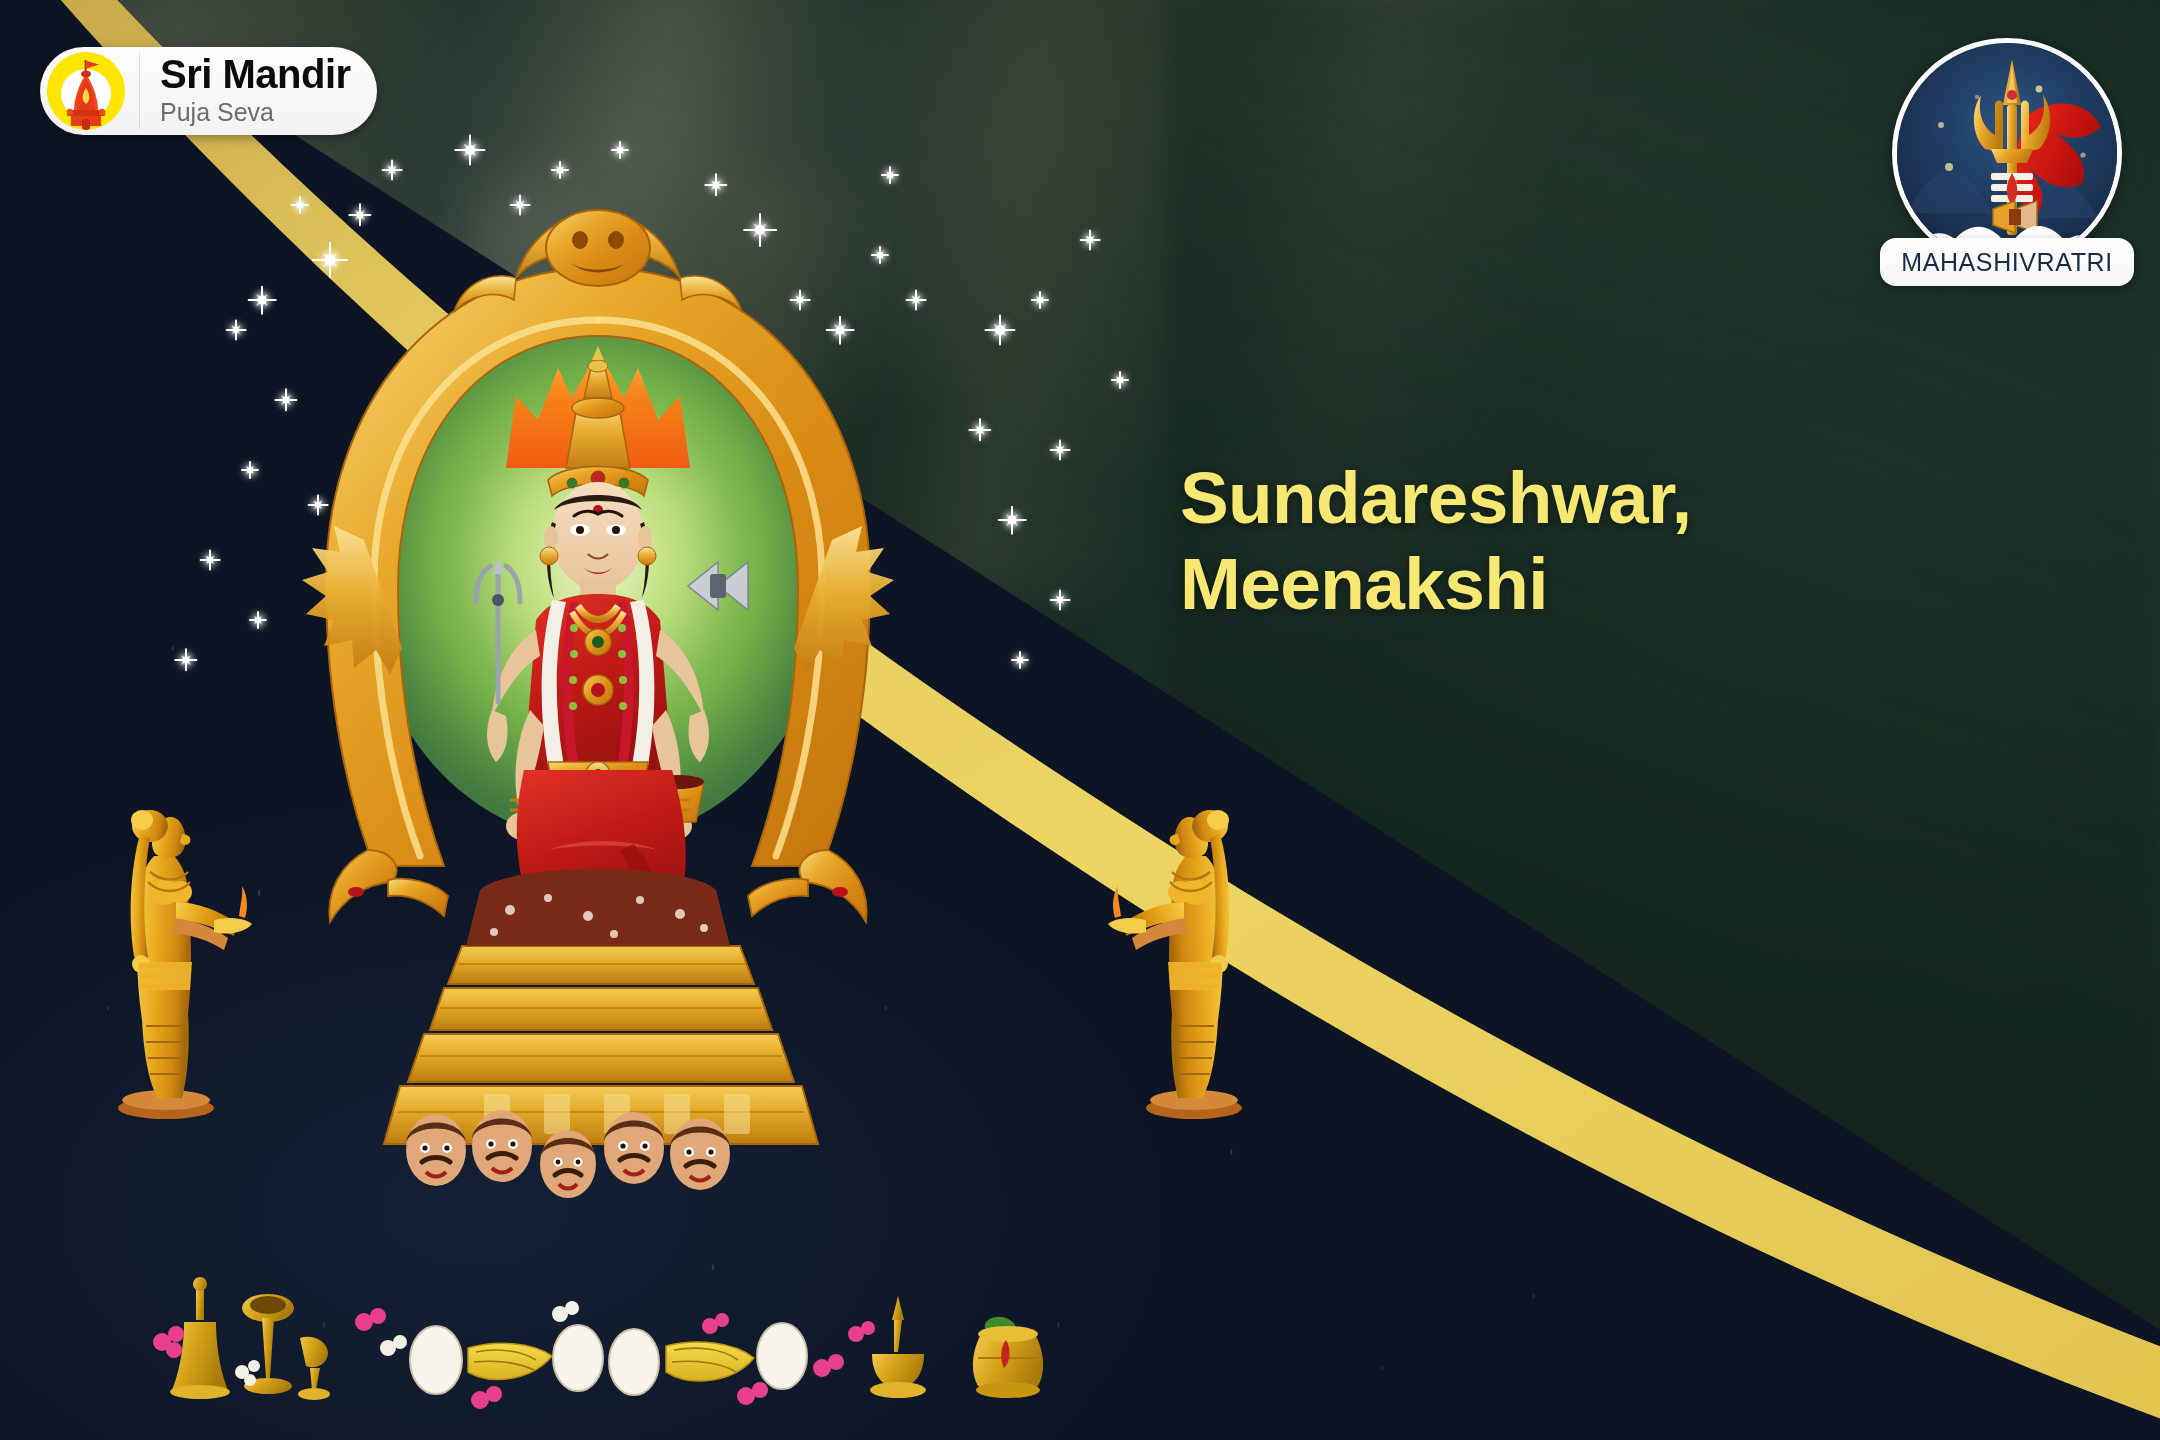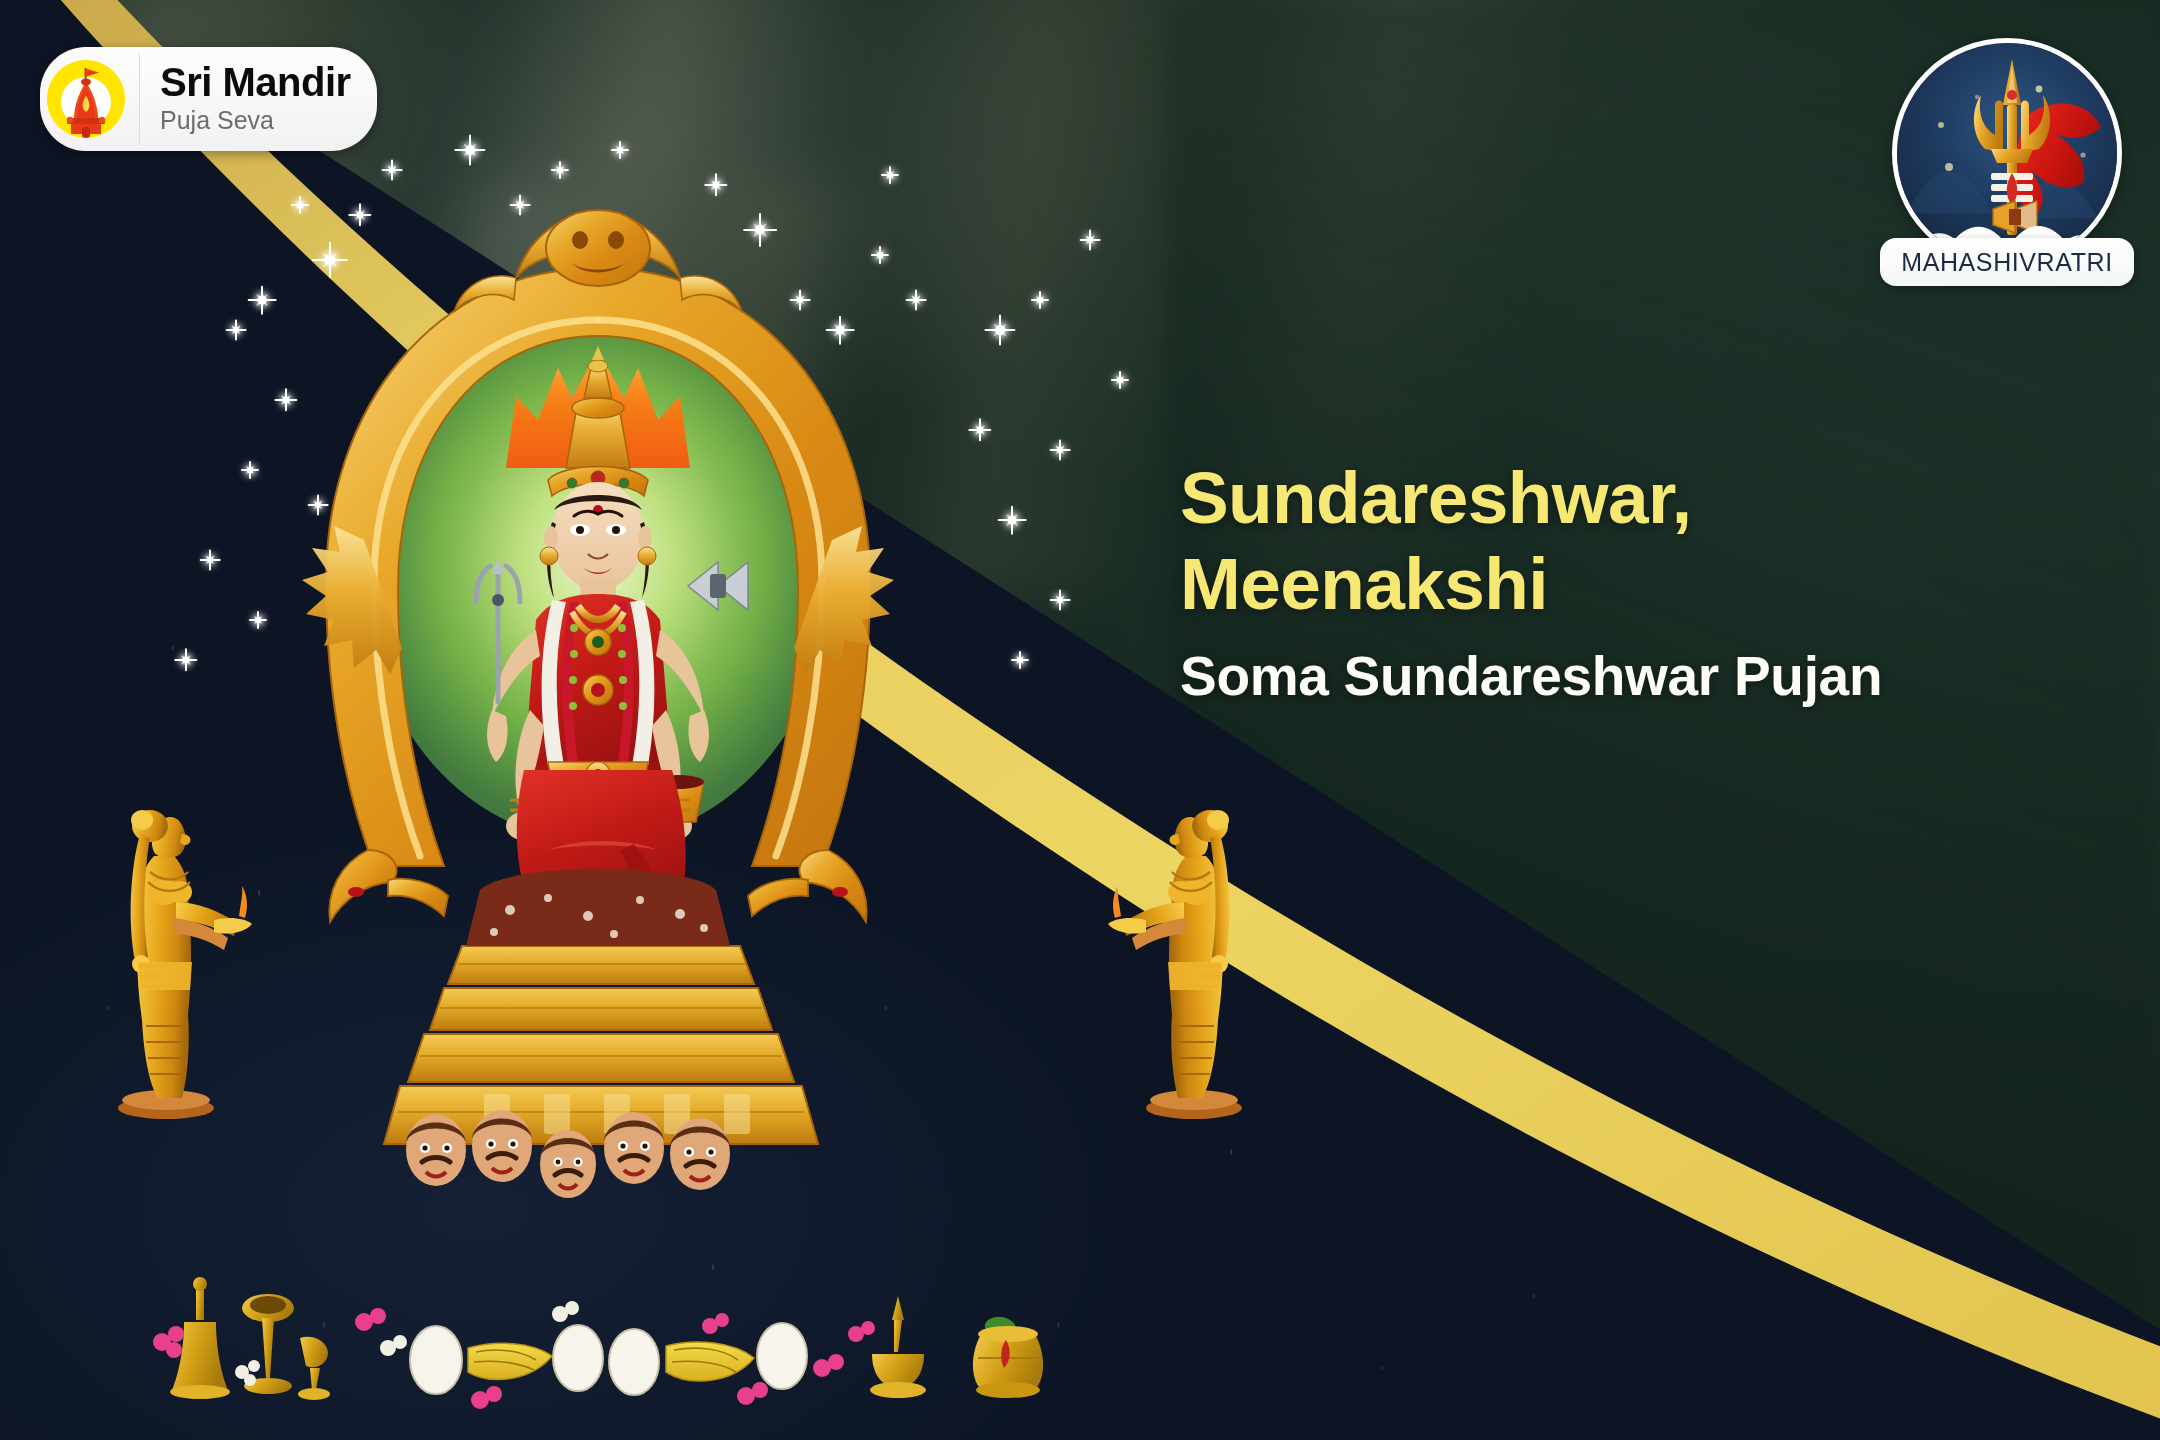--- a/index.html
+++ b/index.html
@@ -87,21 +87,21 @@
   .star .h{ height:2px; }
   .star .core{ width:5px; height:5px; box-shadow:0 0 7px 3px rgba(255,255,255,.85); }
 
   
   .deity-wrap{ position:absolute; left:248px; top:150px; width:700px; height:1180px; }
 
   
   .logo-badge{
     position:absolute; left:40px; top:47px;
     display:flex; align-items:center;
-    height:104px; padding:0 26px 0 7px;
+    height:88px; padding:0 26px 0 7px;
     background:linear-gradient(180deg,#fdfdfd 0%,#f2f2f2 100%);
     border-radius:46px;
     box-shadow:0 3px 12px rgba(0,0,0,.35);
   }
   .logo-mark{
     width:78px; height:78px; border-radius:50%;
     background:#FFE500; position:relative; flex:none; overflow:hidden;
   }
   .logo-sep{ width:1px; align-self:stretch; margin:6px 20px 6px 14px; background:#dcdcdc; }
   .logo-text .brand{
@@ -1041,16 +1041,15 @@
       </svg>
     </div>
     <div class="ms-pill">
       <span>MAHASHIVRATRI</span>
     </div>
   </div>
 
   <div class="headline">
     <div class="hl-2">Sundareshwar,</div>
     <div class="hl-2">Meenakshi</div>
-    <div class="hl-3">Soma Sundareshwar Pujan</div>
   </div>
 
 </div>
 
 </body></html>

